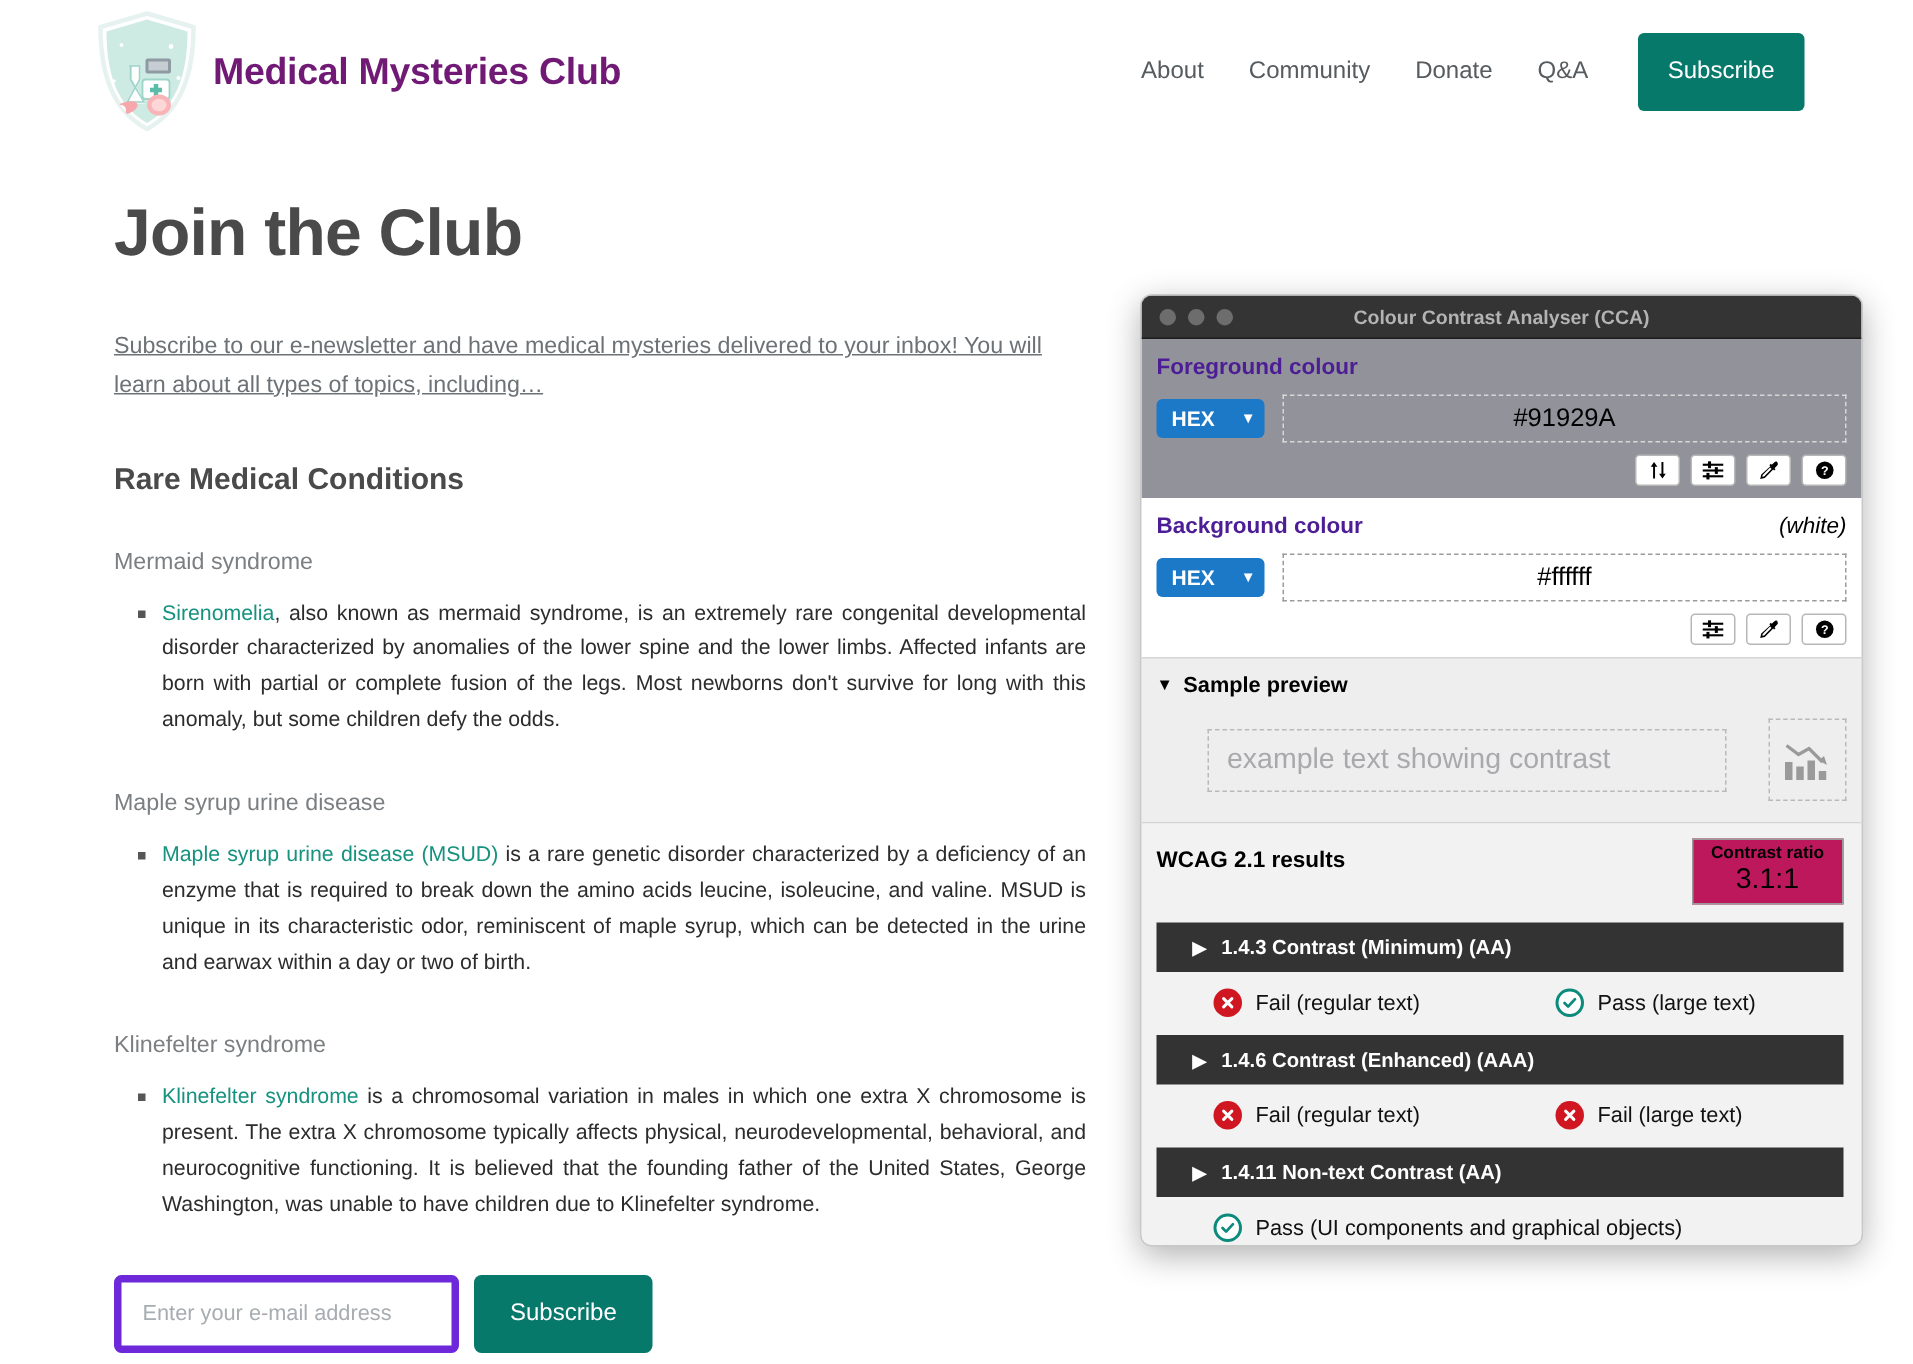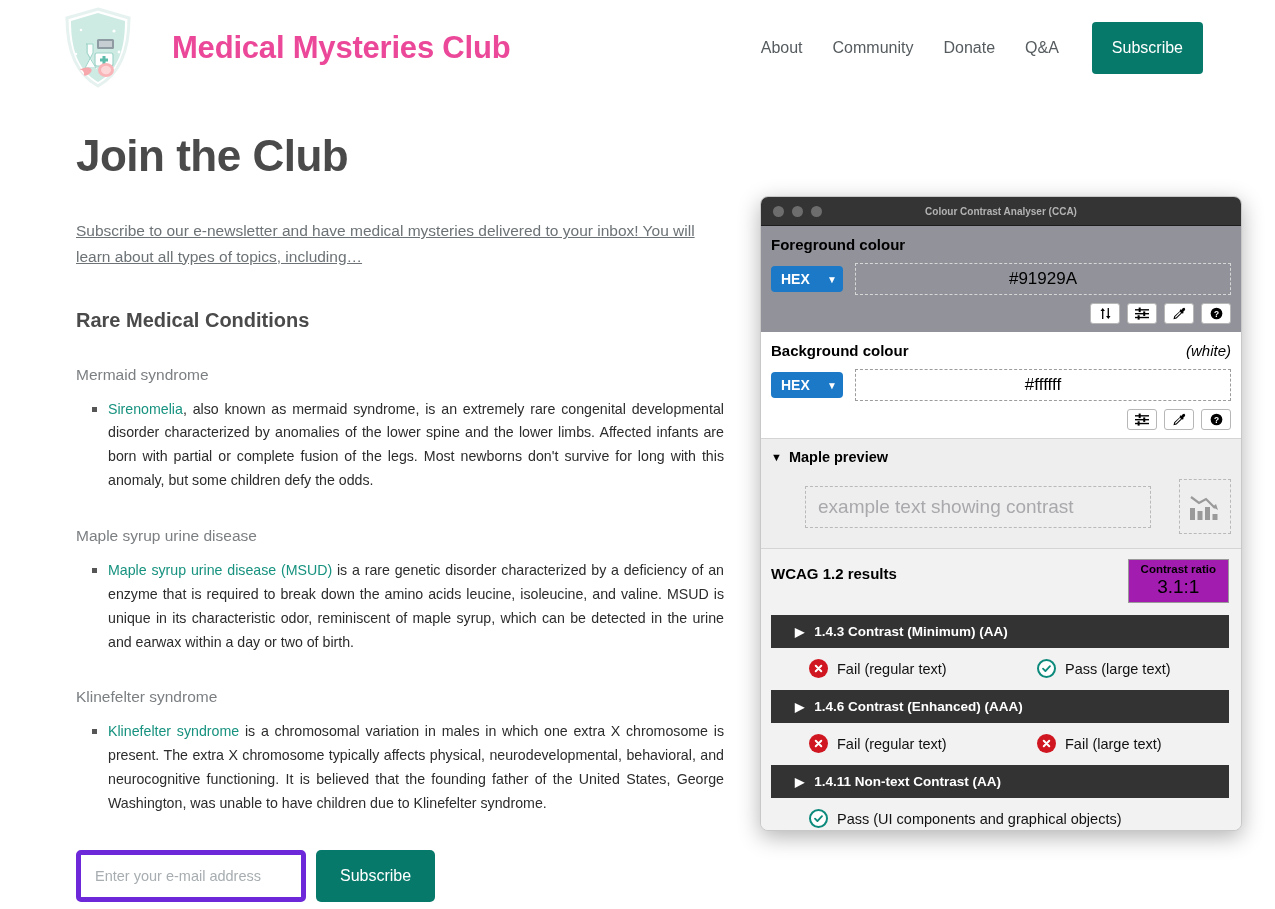--- a/index.html
+++ b/index.html
@@ -13,22 +13,22 @@
   .page { position: relative; width: 1275px; height: 909px; background:#fff; }
 
   
   .site-header {
     position: absolute; top: 0; left: 0; width: 1275px; height: 96px;
     display: flex; align-items: center;
   }
   .brand { display: flex; align-items: center; margin-left: 62px; }
   .logo-shield { width: 72px; height: 84px; position: relative; flex: 0 0 auto; }
   .brand-title {
-    margin-left: 38px;
-    font-size: 31px; font-weight: bold; color: #ec4899;
+    margin-left: 8px;
+    font-size: 25px; font-weight: bold; color: #701a75;
     letter-spacing: -0.2px; white-space: nowrap;
   }
   .main-nav {
     position: absolute; right: 72px; top: 22px;
     display: flex; align-items: center; gap: 0px;
   }
   .nav-link {
     font-size: 16px; color: #555b5e; text-decoration: none;
     padding: 0 15px; line-height: 52px; white-space: nowrap; text-align: right;
   }
@@ -90,27 +90,27 @@
     overflow: hidden; border: 1px solid #c8c8c8;
   }
   .cca-titlebar {
     height: 29px; background: #343434; display: flex; align-items: center;
     position: relative; border-bottom: 1px solid #1d1d1d;
   }
   .traffic { display: flex; gap: 8px; margin-left: 12px; }
   .traffic span { width: 11px; height: 11px; border-radius: 50%; background: #6d6d6d; display:block; }
   .cca-title {
     position: absolute; left: 0; right: 0; text-align: center;
-    font-size: 10px; font-weight: bold; color: #b3b3b3;
+    font-size: 13px; font-weight: bold; color: #b3b3b3;
     pointer-events: none;
   }
   .fg-section { background: #91929a; padding: 10px 10px 8px 10px; }
   .bg-section { background: #ffffff; padding: 10px 10px 8px 10px; }
   .sec-head { display: flex; align-items: baseline; justify-content: space-between; }
-  .sec-label { font-size: 15px; font-weight: bold; color: #000000; }
+  .sec-label { font-size: 15px; font-weight: bold; color: #4c1d95; }
   .sec-note { font-size: 15px; font-style: italic; color: #000; }
   .color-row { display: flex; align-items: center; margin-top: 10px; }
   .hex-select {
     background: #1b79c8; color: #fff; border: none; border-radius: 4px;
     font-size: 14px; font-weight: bold; height: 26px; padding: 0 6px 0 10px;
     display: flex; align-items: center; gap: 8px; cursor: pointer;
     min-width: 72px; justify-content: space-between;
   }
   .hex-select .chev { font-size: 10px; }
   .color-field {
@@ -138,21 +138,21 @@
     align-items: center; padding-left: 12px; font-size: 19px; color: #a9a9ad;
   }
   .sample-graphic {
     width: 52px; height: 55px; border: 1px dashed #b9b9b9;
     display: flex; align-items: center; justify-content: center;
   }
   .wcag-section { background: #f2f2f2; padding: 10px 12px 14px 10px; }
   .wcag-head { display: flex; align-items: flex-start; justify-content: space-between; }
   .wcag-title { font-size: 15px; font-weight: bold; color: #000; padding-top: 6px; }
   .ratio-box {
-    border: 1px solid #9a9a9a; background: #a21caf; text-align: center;
+    border: 1px solid #9a9a9a; background: #be185d; text-align: center;
     padding: 3px 12px 4px 12px; min-width: 92px;
   }
   .ratio-label { font-size: 11.5px; font-weight: bold; color: #000; line-height: 1.15; }
   .ratio-value { font-size: 19px; color: #000; line-height: 1.15; }
   .criterion-bar {
     background: #333333; color: #fff; font-size: 13.5px; font-weight: bold;
     padding: 9px 10px 9px 0; display: flex; align-items: center; gap: 10px;
     margin-top: 12px; cursor: pointer;
   }
   .criterion-bar .tri { margin-left: 24px; font-size: 12px; }
@@ -325,40 +325,40 @@
               <circle cx="7" cy="7" r="6.3" fill="#000"></circle>
               <text x="7" y="10.4" font-family="Liberation Sans, sans-serif" font-size="9" font-weight="bold" fill="#fff" text-anchor="middle">?</text>
             </svg>
         </div>
       </div>
     </div>
 
     <div class="sample-section">
       <div class="disclosure">
         <span class="tri">▼</span>
-        <span>Maple preview</span>
+        <span>Sample preview</span>
       </div>
       <div class="sample-row">
         <div class="sample-text">example text showing contrast</div>
         <div class="sample-graphic">
           <svg width="34" height="32" viewBox="0 0 34 32">
             <rect x="2" y="17" width="5" height="12" fill="#9a9a9a"></rect>
             <rect x="9.5" y="20" width="5" height="9" fill="#9a9a9a"></rect>
             <rect x="17" y="16" width="5" height="13" fill="#9a9a9a"></rect>
             <rect x="24.5" y="23" width="5" height="6" fill="#9a9a9a"></rect>
             <polyline points="3,6 11,12 18,8 27,17" fill="none" stroke="#9a9a9a" stroke-width="2.2"></polyline>
             <polygon points="30,19 24.5,16 28,13" fill="#9a9a9a"></polygon>
           </svg>
         </div>
       </div>
     </div>
 
     <div class="wcag-section">
       <div class="wcag-head">
-        <div class="wcag-title">WCAG 1.2 results</div>
+        <div class="wcag-title">WCAG 2.1 results</div>
         <div class="ratio-box">
           <div class="ratio-label">Contrast ratio</div>
           <div class="ratio-value">3.1:1</div>
         </div>
       </div>
 
       <div class="criterion-bar">
         <span class="tri">▶</span>
         <span>1.4.3 Contrast (Minimum) (AA)</span>
       </div>

